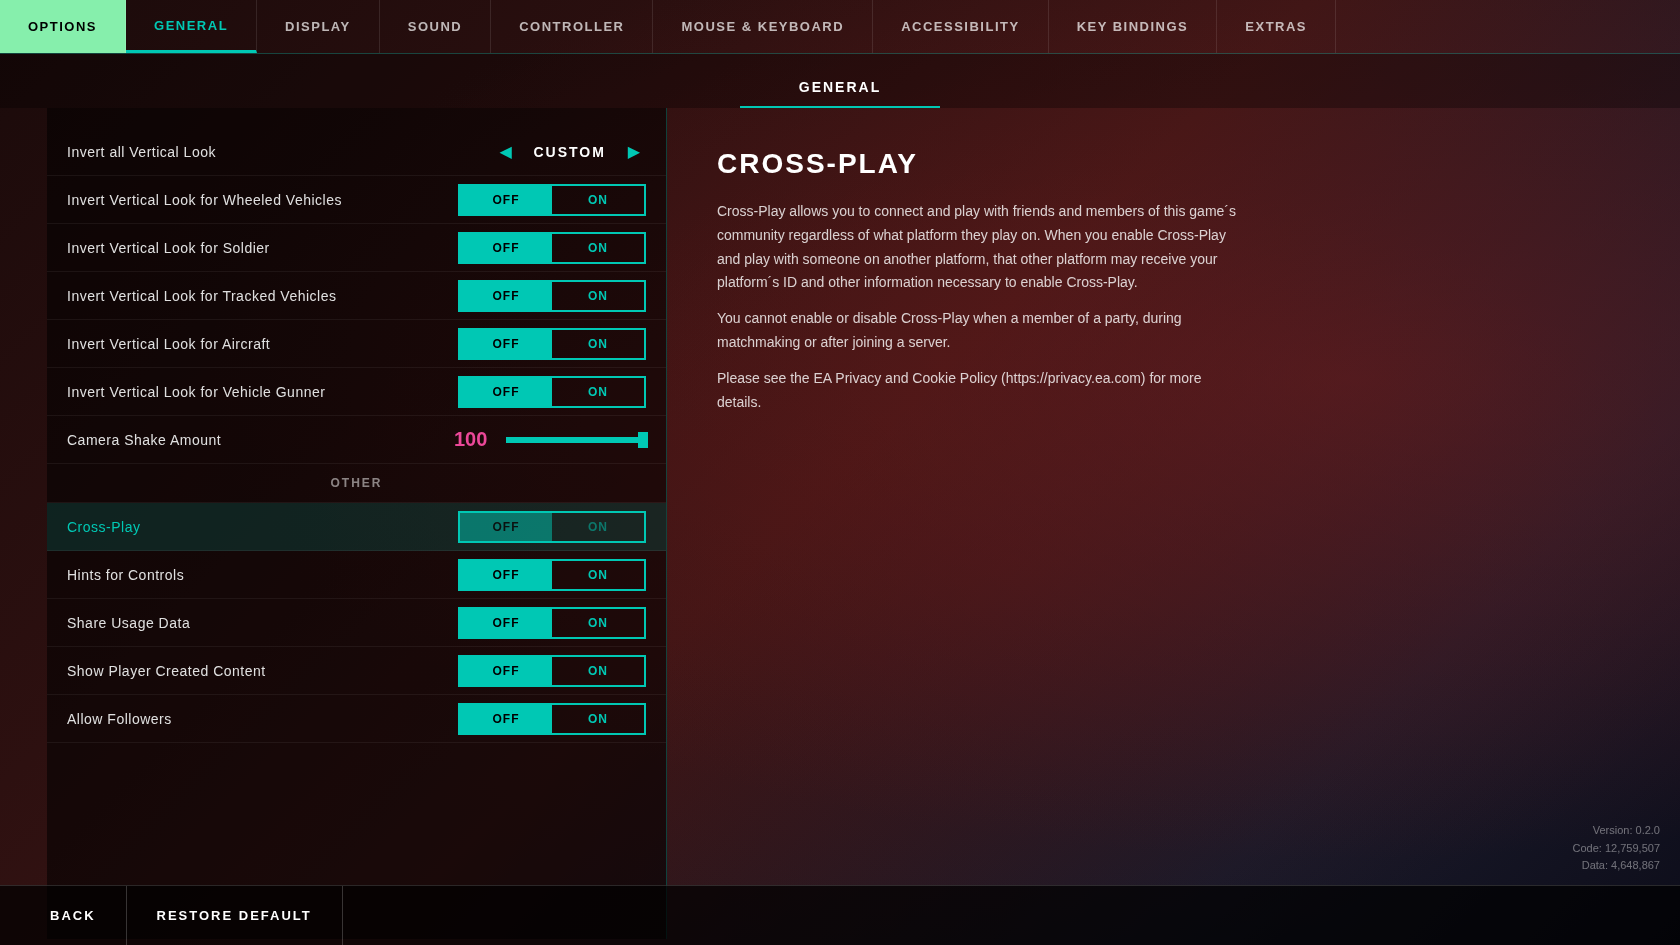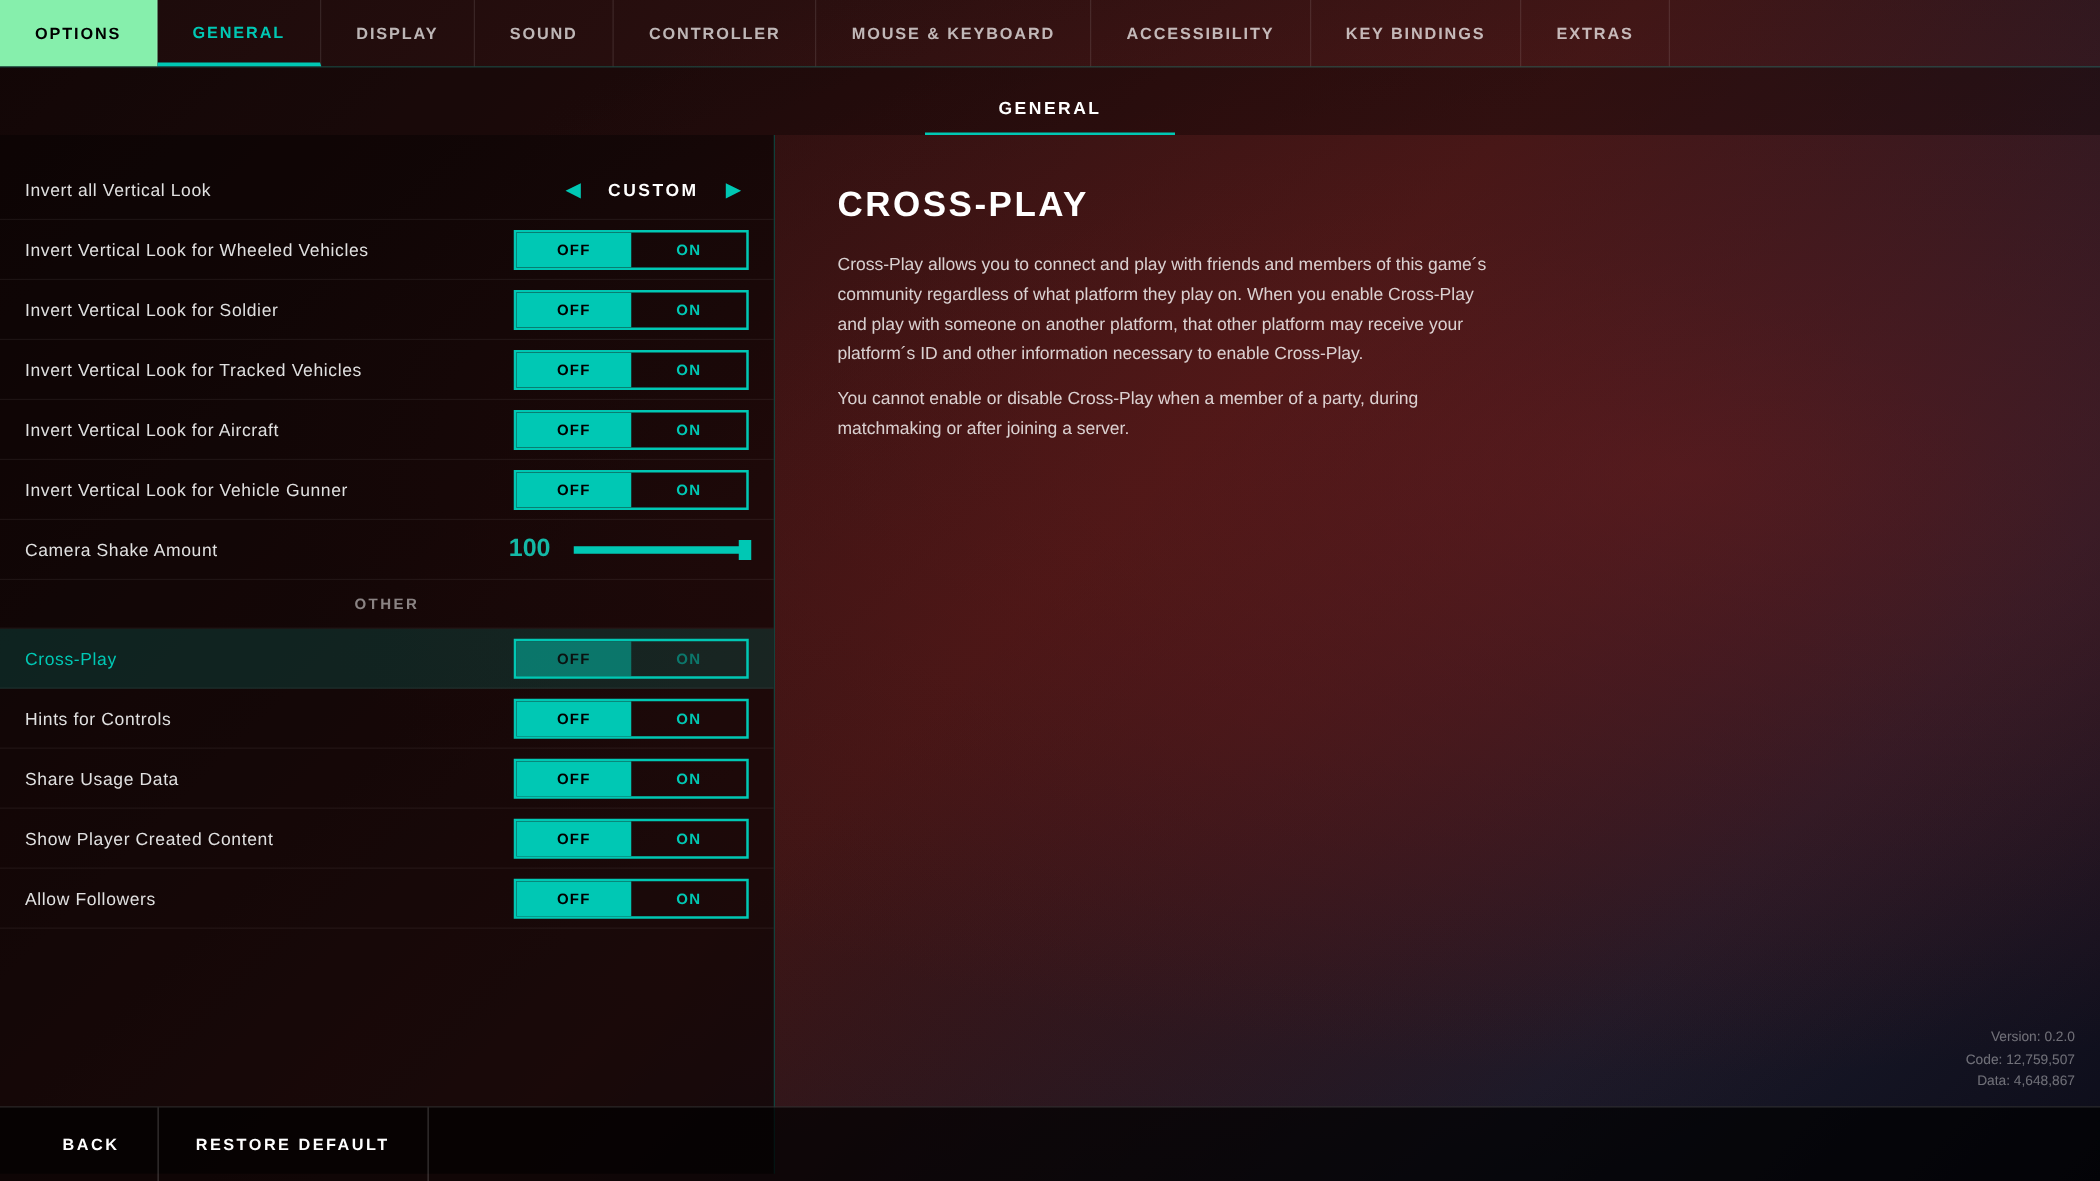--- a/index.html
+++ b/index.html
@@ -85,20 +85,21 @@
       color: #fff;
       text-transform: uppercase;
     }
 
     
     .main-content {
       position: relative;
       z-index: 10;
       display: flex;
       height: calc(945px - 54px - 60px);
+      margin-left: 47px;
     }
 
     
     .left-panel {
       width: 620px;
       min-width: 620px;
       background: rgba(0,0,0,0.55);
       overflow-y: auto;
       padding: 20px 0;
       border-right: 1px solid rgba(0,200,180,0.3);
@@ -206,21 +207,21 @@
     
     .slider-container {
       display: flex;
       align-items: center;
       gap: 12px;
     }
 
     .slider-value {
       font-size: 20px;
       font-weight: 700;
-      color: #14b8a6;
+      color: #ec4899;
       min-width: 40px;
     }
 
     .slider-track {
       width: 140px;
       height: 6px;
       background: rgba(255,255,255,0.2);
       position: relative;
     }
 
@@ -449,20 +450,21 @@
       </div>
     </div>
 
   </div>
 
   <div class="right-panel">
     <div class="detail-title">CROSS-PLAY</div>
     <div class="detail-text">
       <p>Cross-Play allows you to connect and play with friends and members of this game´s community regardless of what platform they play on. When you enable Cross-Play and play with someone on another platform, that other platform may receive your platform´s ID and other information necessary to enable Cross-Play.</p>
       <p>You cannot enable or disable Cross-Play when a member of a party, during matchmaking or after joining a server.</p>
+      <p>Please see the EA Privacy and Cookie Policy (https://privacy.ea.com) for more details.</p>
     </div>
   </div>
 
 </div>
 
 <div class="version-info">
   <div>Version: 0.2.0</div>
   <div>Code: 12,759,507</div>
   <div>Data: 4,648,867</div>
 </div>

